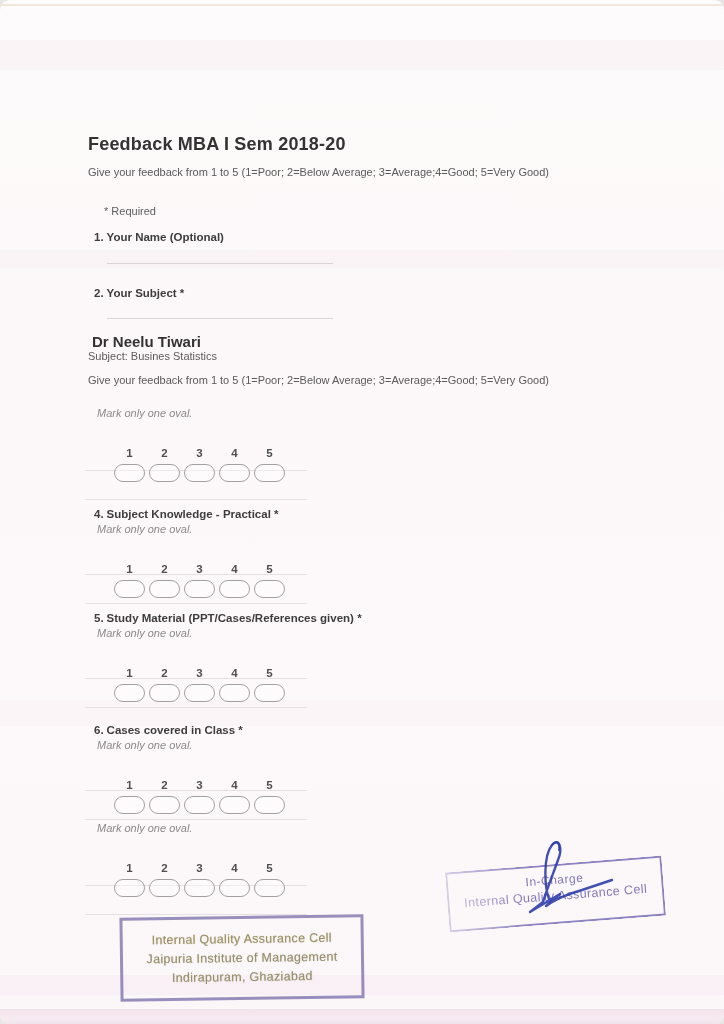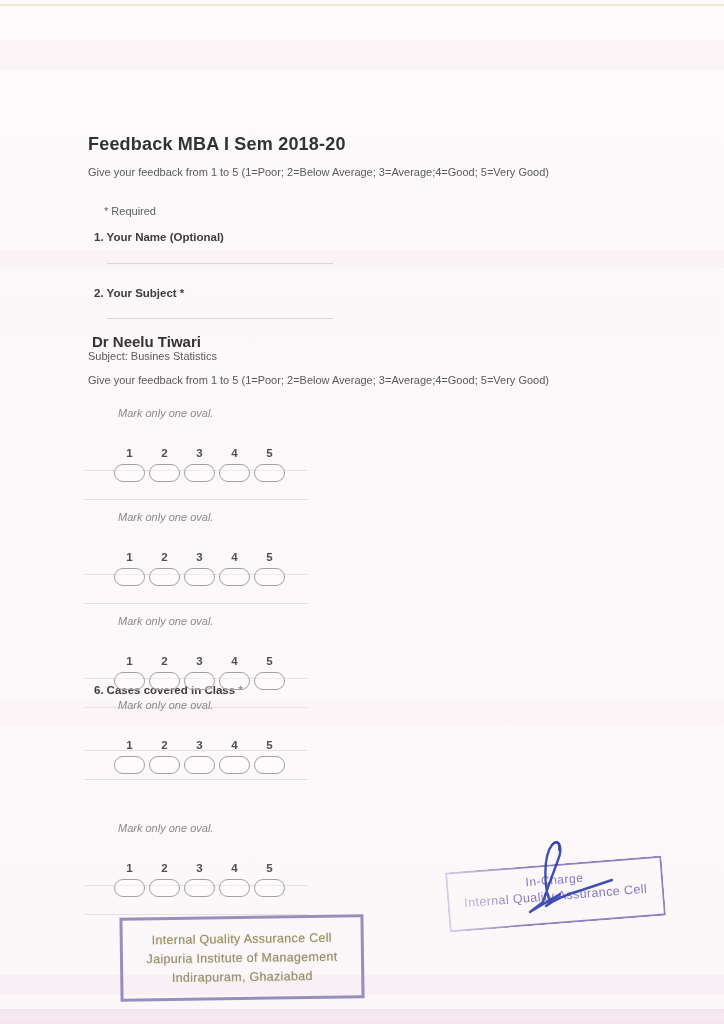--- a/index.html
+++ b/index.html
@@ -5,20 +5,21 @@
   html,body{margin:0;padding:0;background:#e9e7e6;}
   .page{
     position:relative;
     width:724px;height:1024px;
     margin:0 auto;
     background:
       linear-gradient(180deg, #fdfbfb 0%, #fcf8f9 30%, #fdf9fa 70%, #fbf6f8 100%);
     font-family:"Liberation Sans", sans-serif;
     overflow:hidden;
     color:#4e4e4e;
+    border-radius:10px;
   }
   
   .scan-topline{position:absolute;left:0;top:4px;width:724px;height:2px;background:#ece5cf;opacity:.8;}
   .scan-bottomband{position:absolute;left:0;top:1009px;width:724px;height:15px;
     background:linear-gradient(180deg,#f3e2ea 0%,#f7ebf1 60%,#f3e4ec 100%);}
   .streak{position:absolute;left:0;width:724px;pointer-events:none;}
   .s1{top:40px;height:30px;background:rgba(242,214,228,.18);}
   .s2{top:250px;height:18px;background:rgba(242,214,228,.12);}
   .s3{top:700px;height:26px;background:rgba(242,214,228,.10);}
   .s4{top:975px;height:20px;background:rgba(242,214,228,.16);}
@@ -26,21 +27,21 @@
   .form-title{
     position:absolute;left:88px;top:134px;margin:0;
     font-size:18px;font-weight:bold;color:#333;letter-spacing:.2px;
   }
   .instructions{position:absolute;left:88px;top:166px;margin:0;font-size:11px;color:#5a5a5a;}
   .required{position:absolute;left:88px;top:189px;margin:16px;font-size:11px;color:#5f5f5f;}
 
   .q-block{position:absolute;left:94px;width:300px;}
   .q-title{font-size:11.5px;font-weight:bold;color:#3d3d3d;}
   .q-title .q-label{margin-left:3px;}
-  .q-hint{margin-left:24px;margin-top:3px;font-size:11px;font-style:italic;color:#8a8a8a;}
+  .q-hint{margin-left:3px;margin-top:3px;font-size:11px;font-style:italic;color:#8a8a8a;}
 
   .input-line{position:absolute;height:1px;background:#d9d4d6;}
 
   .teacher-name{position:absolute;left:88px;top:329px;margin:4px;font-size:15px;font-weight:bold;color:#333;}
   .subject-line{position:absolute;left:88px;top:350px;margin:0;font-size:11px;color:#5a5a5a;}
   .instructions2{position:absolute;left:88px;top:374px;margin:0;font-size:11px;color:#5a5a5a;}
 
   .opt-row{display:flex;padding-left:18px;}
   .numbers{margin-top:28px;}
   .opt-num{width:35px;text-align:center;font-size:11.5px;font-weight:bold;color:#4f4f4f;}
@@ -128,20 +129,21 @@
           <span class="oval"></span>
         </span>
         <span class="oval-cell">
           <span class="oval"></span>
         </span>
       </div>
     <div class="faint-line fl-bottom"></div>
   </div>
 
   <div class="q-block" style="top:508px">
+    <div class="q-title"><span>4.</span><span class="q-label">Subject Knowledge - Practical *</span></div>
     <div class="q-hint">Mark only one oval.</div>
     <div class="faint-line fl-top"></div>
     <div class="opt-row numbers">
         <span class="opt-num">1</span>
         <span class="opt-num">2</span>
         <span class="opt-num">3</span>
         <span class="opt-num">4</span>
         <span class="opt-num">5</span>
       </div>
     <div class="opt-row ovals">
@@ -158,50 +160,51 @@
           <span class="oval"></span>
         </span>
         <span class="oval-cell">
           <span class="oval"></span>
         </span>
       </div>
     <div class="faint-line fl-bottom"></div>
   </div>
 
   <div class="q-block" style="top:612px">
-    <div class="q-hint">Mark only one oval.</div>
-    <div class="faint-line fl-top"></div>
-    <div class="opt-row numbers">
-        <span class="opt-num">1</span>
-        <span class="opt-num">2</span>
-        <span class="opt-num">3</span>
-        <span class="opt-num">4</span>
-        <span class="opt-num">5</span>
-      </div>
-    <div class="opt-row ovals">
-        <span class="oval-cell">
-          <span class="oval"></span>
-        </span>
-        <span class="oval-cell">
-          <span class="oval"></span>
-        </span>
-        <span class="oval-cell">
-          <span class="oval"></span>
-        </span>
-        <span class="oval-cell">
-          <span class="oval"></span>
-        </span>
-        <span class="oval-cell">
-          <span class="oval"></span>
-        </span>
-      </div>
-    <div class="faint-line fl-bottom"></div>
-  </div>
-
-  <div class="q-block" style="top:684px">
+    <div class="q-title"><span>5.</span><span class="q-label">Study Material (PPT/Cases/References given) *</span></div>
+    <div class="q-hint">Mark only one oval.</div>
+    <div class="faint-line fl-top"></div>
+    <div class="opt-row numbers">
+        <span class="opt-num">1</span>
+        <span class="opt-num">2</span>
+        <span class="opt-num">3</span>
+        <span class="opt-num">4</span>
+        <span class="opt-num">5</span>
+      </div>
+    <div class="opt-row ovals">
+        <span class="oval-cell">
+          <span class="oval"></span>
+        </span>
+        <span class="oval-cell">
+          <span class="oval"></span>
+        </span>
+        <span class="oval-cell">
+          <span class="oval"></span>
+        </span>
+        <span class="oval-cell">
+          <span class="oval"></span>
+        </span>
+        <span class="oval-cell">
+          <span class="oval"></span>
+        </span>
+      </div>
+    <div class="faint-line fl-bottom"></div>
+  </div>
+
+  <div class="q-block" style="top:724px">
     <div class="q-title"><span>6.</span><span class="q-label">Cases covered in Class *</span></div>
     <div class="q-hint">Mark only one oval.</div>
     <div class="faint-line fl-top"></div>
     <div class="opt-row numbers">
         <span class="opt-num">1</span>
         <span class="opt-num">2</span>
         <span class="opt-num">3</span>
         <span class="opt-num">4</span>
         <span class="opt-num">5</span>
       </div>

